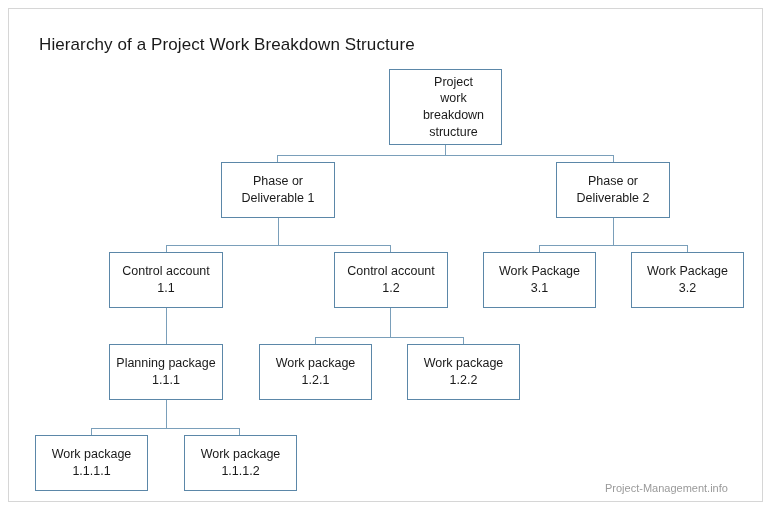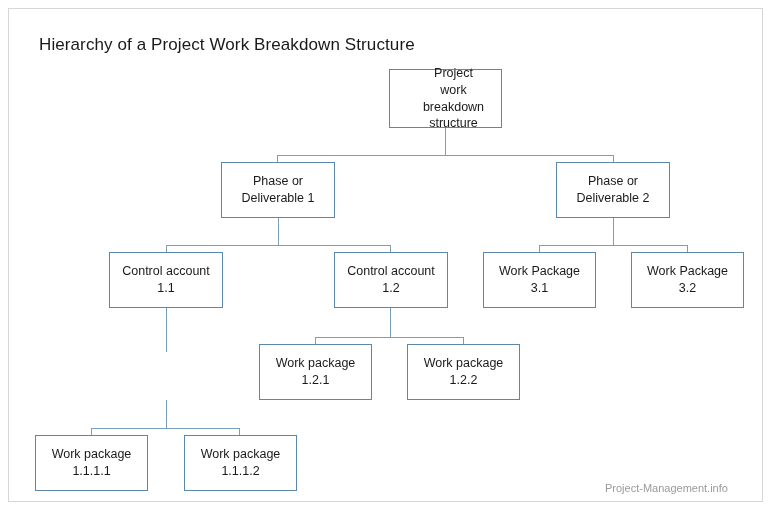--- a/index.html
+++ b/index.html
@@ -102,21 +102,21 @@
     <div class="conn v" style="left:381px; top:299px; height:29px;"></div>
     <div class="conn h" style="left:306px; top:328px; width:149px;"></div>
     <div class="conn v" style="left:306px; top:328px; height:15px;"></div>
     <div class="conn v" style="left:454px; top:328px; height:15px;"></div>
 
     <div class="conn v" style="left:157px; top:391px; height:29px;"></div>
     <div class="conn h" style="left:82px; top:419px; width:149px;"></div>
     <div class="conn v" style="left:82px; top:419px; height:15px;"></div>
     <div class="conn v" style="left:230px; top:419px; height:15px;"></div>
 
-    <div class="node" style="left:380px; top:60px; width:113px; height:59px;padding-left:16px;">
+    <div class="node" style="left:380px; top:60px; width:113px; height:76px;padding-left:16px;">
       <span class="label">Project
 work breakdown
 structure</span>
     </div>
 
     <div class="node" style="left:212px; top:153px; width:114px; height:56px;">
       <span class="label">Phase or
 Deliverable 1</span>
     </div>
 
@@ -138,20 +138,24 @@
     <div class="node" style="left:474px; top:243px; width:113px; height:56px;">
       <span class="label">Work Package
 3.1</span>
     </div>
 
     <div class="node" style="left:622px; top:243px; width:113px; height:56px;">
       <span class="label">Work Package
 3.2</span>
     </div>
 
+    <div class="node" style="left:100px; top:335px; width:114px; height:56px;">
+      <span class="label">Planning package
+1.1.1</span>
+    </div>
 
     <div class="node" style="left:250px; top:335px; width:113px; height:56px;">
       <span class="label">Work package
 1.2.1</span>
     </div>
 
     <div class="node" style="left:398px; top:335px; width:113px; height:56px;">
       <span class="label">Work package
 1.2.2</span>
     </div>

